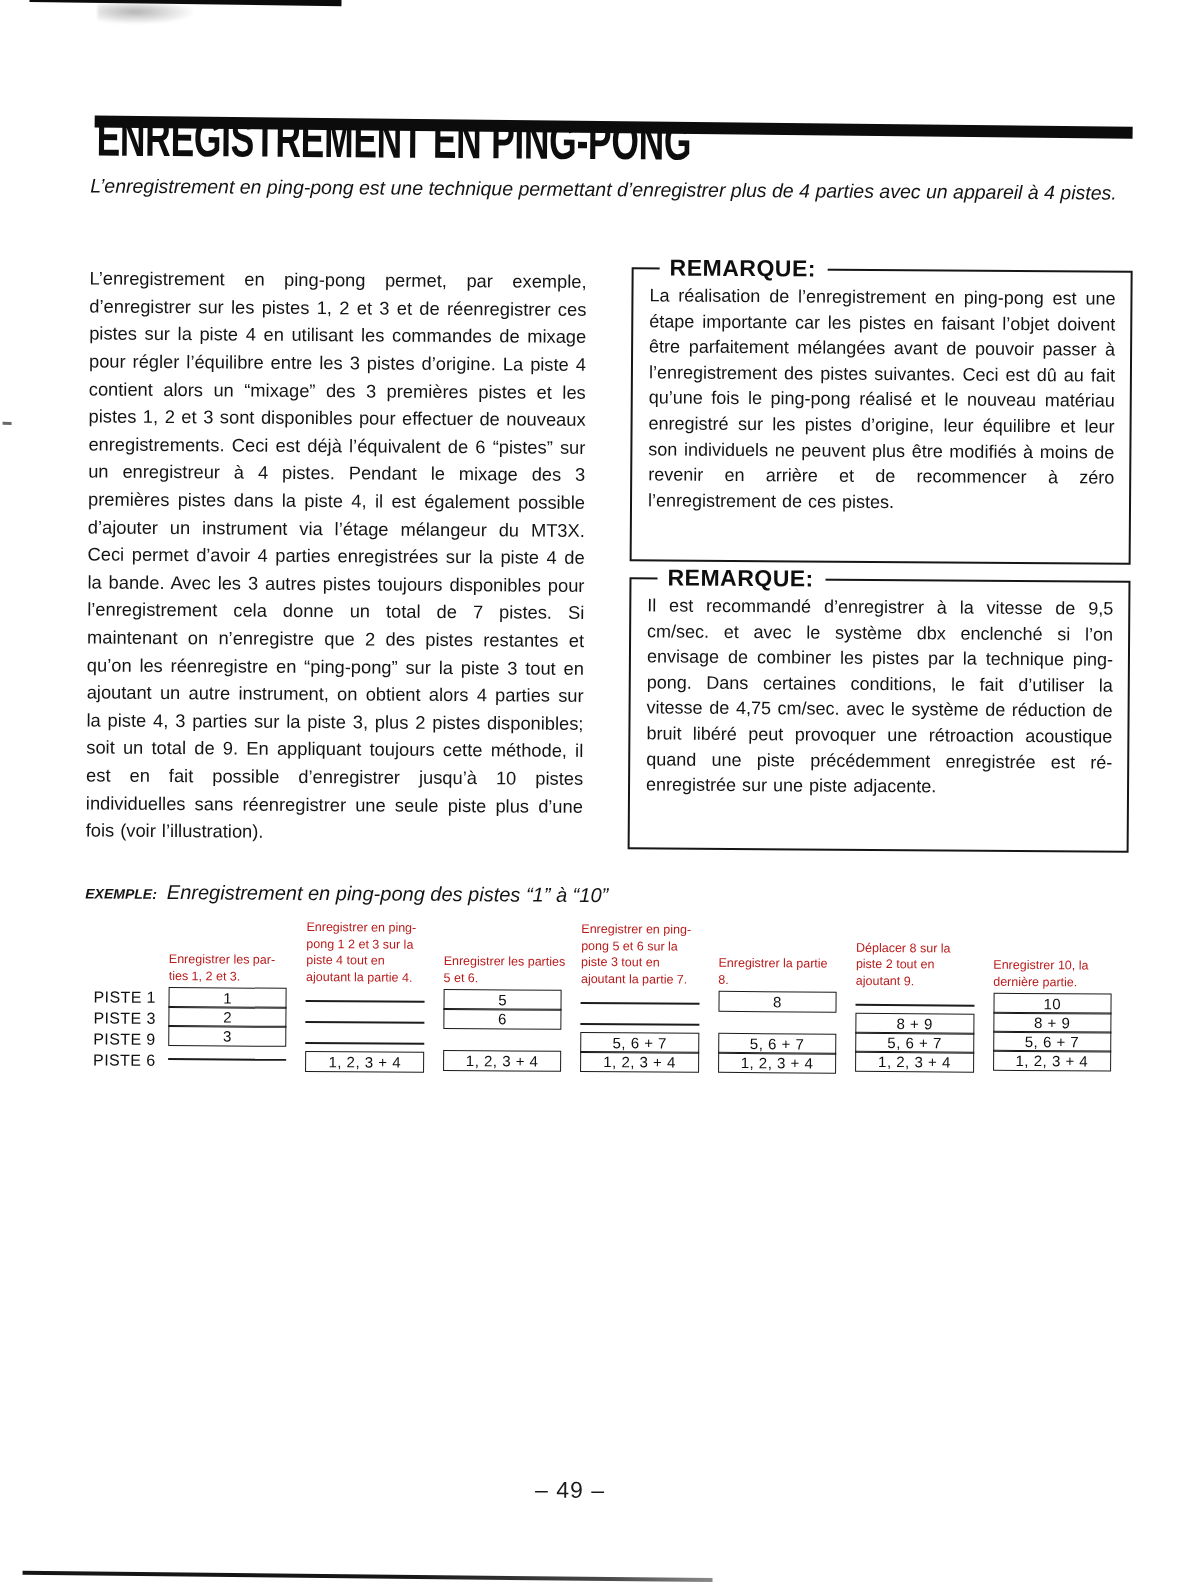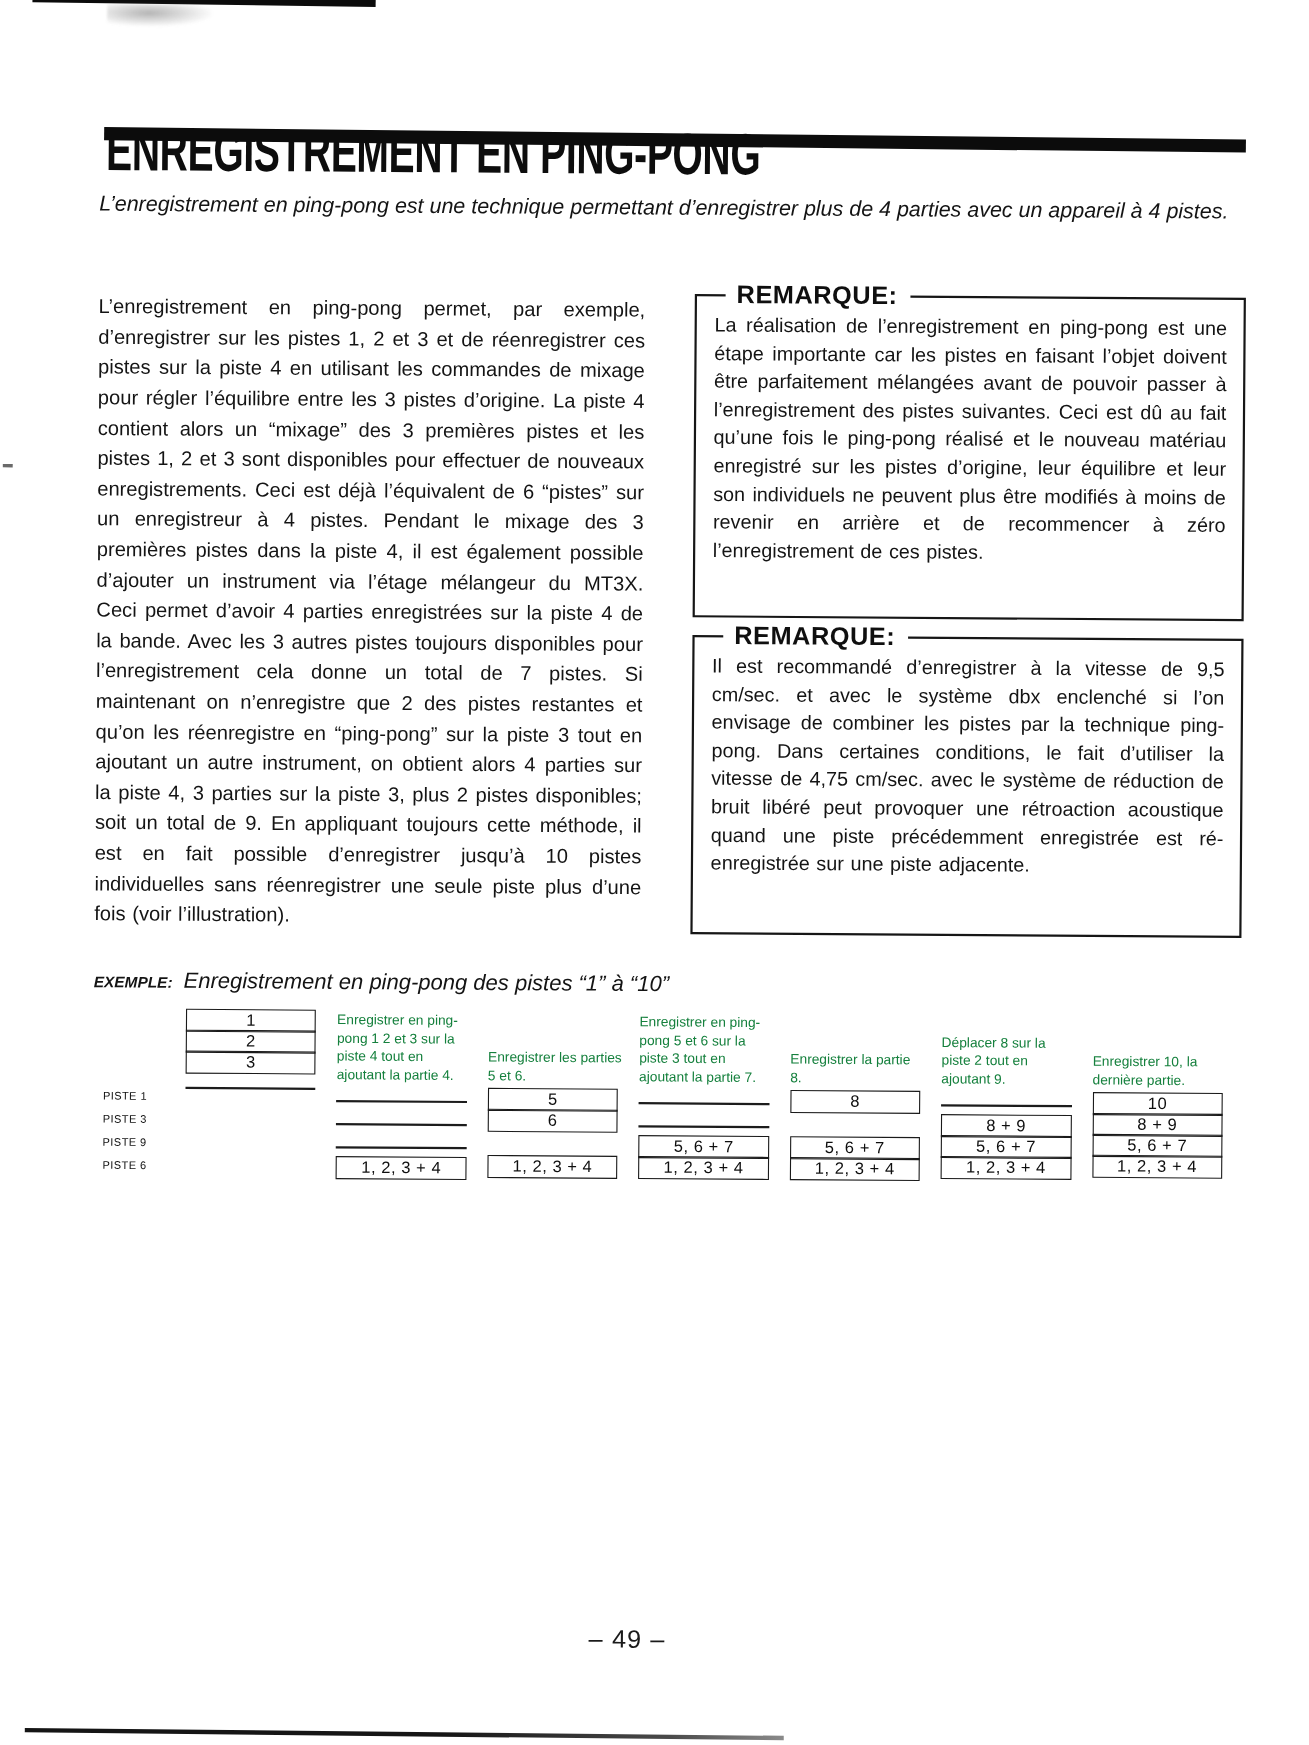--- a/index.html
+++ b/index.html
@@ -81,31 +81,31 @@
   .example-heading {
     position: absolute; left: 86px; top: 884px;
     font-size: 20px; font-style: italic; white-space: nowrap;
   }
   .example-label { font-weight: 700; font-size: 14px; margin-right: 10px; }
 
   
   .diagram { position: absolute; left: 95px; top: 920px; width: 1018px; display: flex; }
   .track-labels { width: 75px; flex: none; padding-top: 70px; box-sizing: border-box; }
   .track-label {
-    height: 21px; line-height: 21px; font-size: 10px; letter-spacing: 0.4px;
+    height: 21px; line-height: 21px; font-size: 16px; letter-spacing: 0.4px;
     color: #101010; white-space: nowrap;
   }
   .steps { flex: 1; display: flex; gap: 19px; }
   .step { flex: 1 1 0; display: flex; flex-direction: column; min-width: 0; }
   .step-caption {
     height: 70px; box-sizing: border-box;
     display: flex; align-items: flex-end;
     font-size: 12.5px; line-height: 16.5px; font-weight: 500;
     white-space: pre-line; padding-bottom: 3px;
-    width: calc(100% + 14px); color: #15803d;
+    width: calc(100% + 14px); color: #b91c1c;
   }
   .cell { height: 21px; box-sizing: border-box; position: relative; }
   .cell.box {
     border: 1.9px solid #1a1a1a;
     display: flex; align-items: center; justify-content: center;
     font-size: 15px; letter-spacing: 0.5px; color: #0e0e0e;
     background: transparent;
   }
   .cell.box + .cell.box { margin-top: -1.9px; }
   .cell.line::after {
@@ -151,20 +151,22 @@
 
   <div class="diagram">
     <div class="track-labels">
         <div class="track-label">PISTE 1</div>
         <div class="track-label">PISTE 3</div>
         <div class="track-label">PISTE 9</div>
         <div class="track-label">PISTE 6</div>
       </div>
     <div class="steps">
         <div class="step">
+          <div class="step-caption">Enregistrer les par-
+ties 1, 2 et 3.</div>
           <div class="cell box">1</div>
           <div class="cell box">2</div>
           <div class="cell box">3</div>
           <div class="cell line"></div>
         </div>
         <div class="step">
           <div class="step-caption">Enregistrer en ping-
 pong 1 2 et 3 sur la
 piste 4 tout en
 ajoutant la partie 4.</div>

